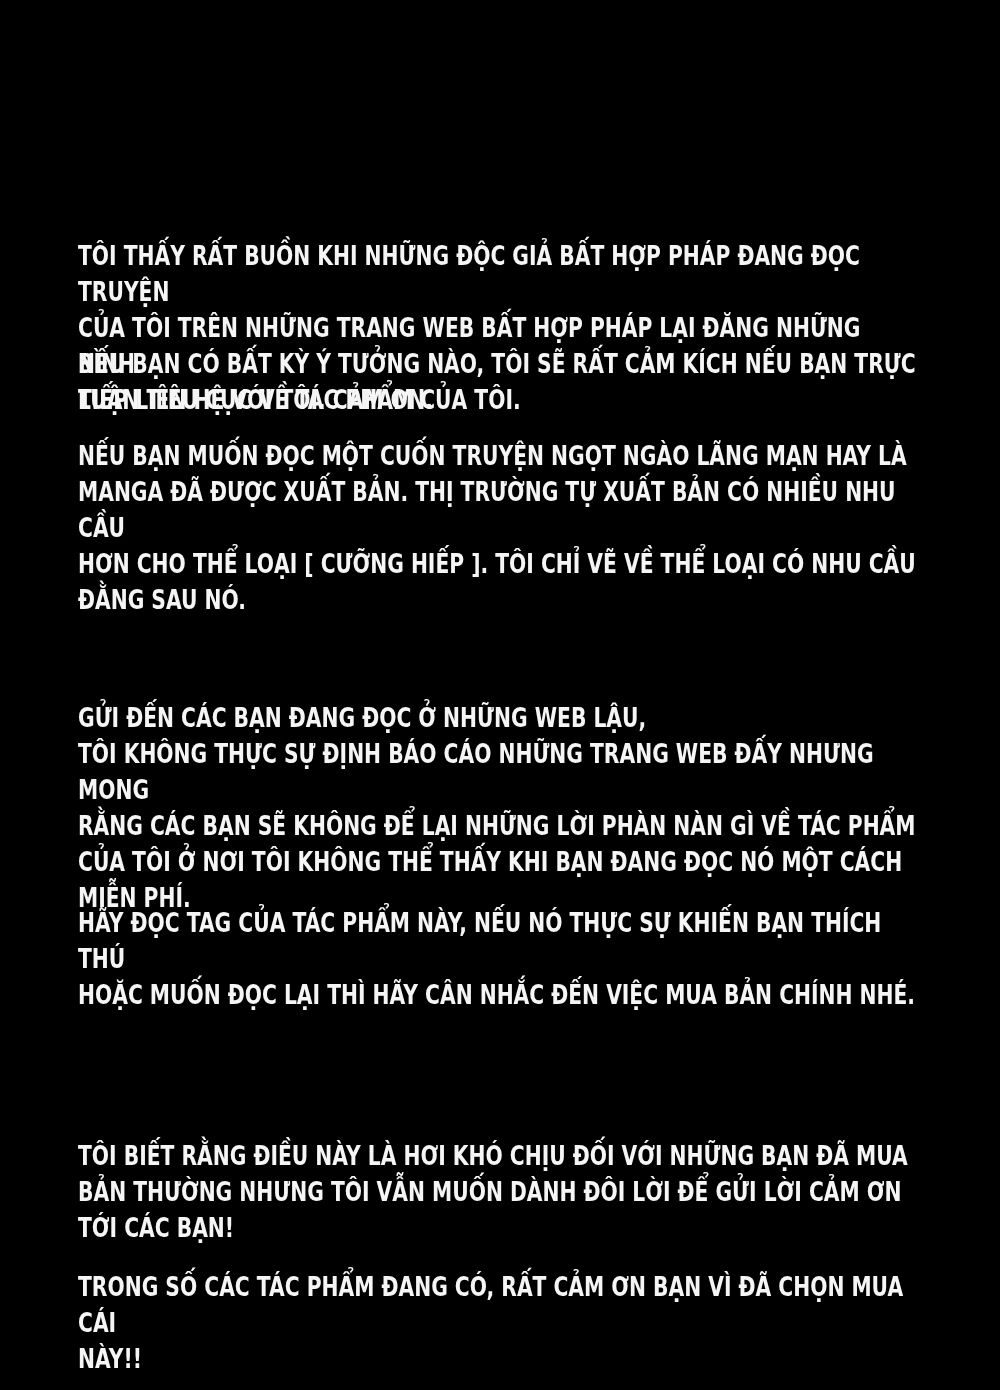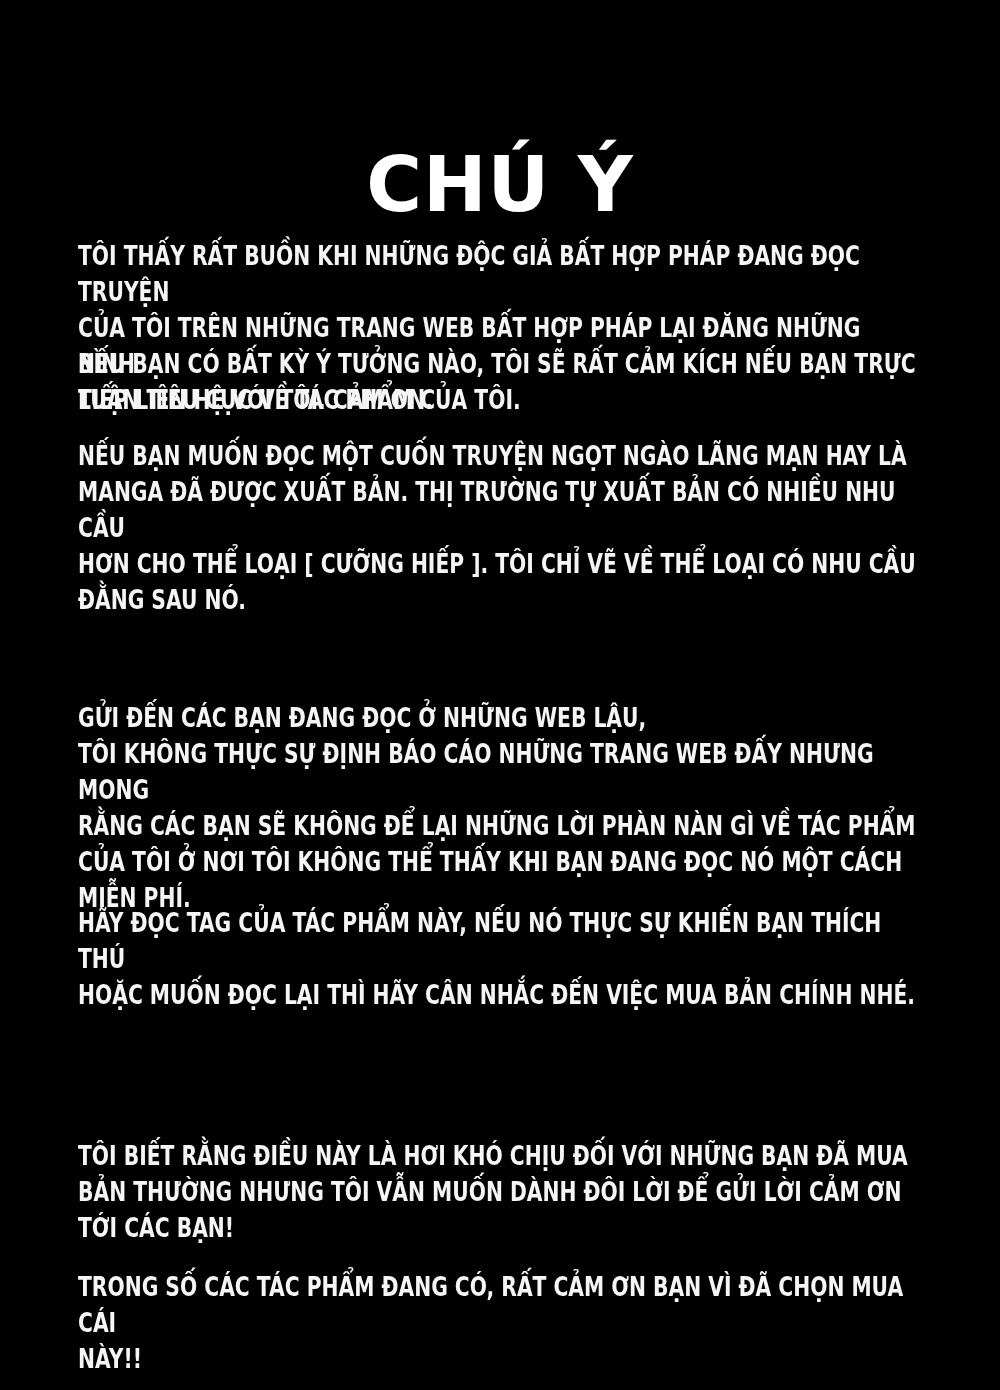--- a/index.html
+++ b/index.html
@@ -46,21 +46,20 @@
   .p3 { top: 412px; }
   .p4 { top: 674px; }
   .p5 { top: 879px; }
   .p6 { top: 1112px; }
   .p7 { top: 1243px; }
 </style>
 </head>
 <body>
 
 <div class="page">
-  <h1 class="title">CHÚ Ý</h1>
 
   <p class="para p1">TÔI THẤY RẤT BUỒN KHI NHỮNG ĐỘC GIẢ BẤT HỢP PHÁP ĐANG ĐỌC TRUYỆN
 CỦA TÔI TRÊN NHỮNG TRANG WEB BẤT HỢP PHÁP LẠI ĐĂNG NHỮNG BÌNH
 LUẬN TIÊU CỰC VỀ TÁC PHẨM CỦA TÔI.</p>
 
   <p class="para p2">NẾU BẠN CÓ BẤT KỲ Ý TƯỞNG NÀO, TÔI SẼ RẤT CẢM KÍCH NẾU BẠN TRỰC
 TIẾP LIÊN HỆ VỚI TÔI. CẢM ƠN.</p>
 
   <p class="para p3">NẾU BẠN MUỐN ĐỌC MỘT CUỐN TRUYỆN NGỌT NGÀO LÃNG MẠN HAY LÀ
 MANGA ĐÃ ĐƯỢC XUẤT BẢN. THỊ TRƯỜNG TỰ XUẤT BẢN CÓ NHIỀU NHU CẦU

